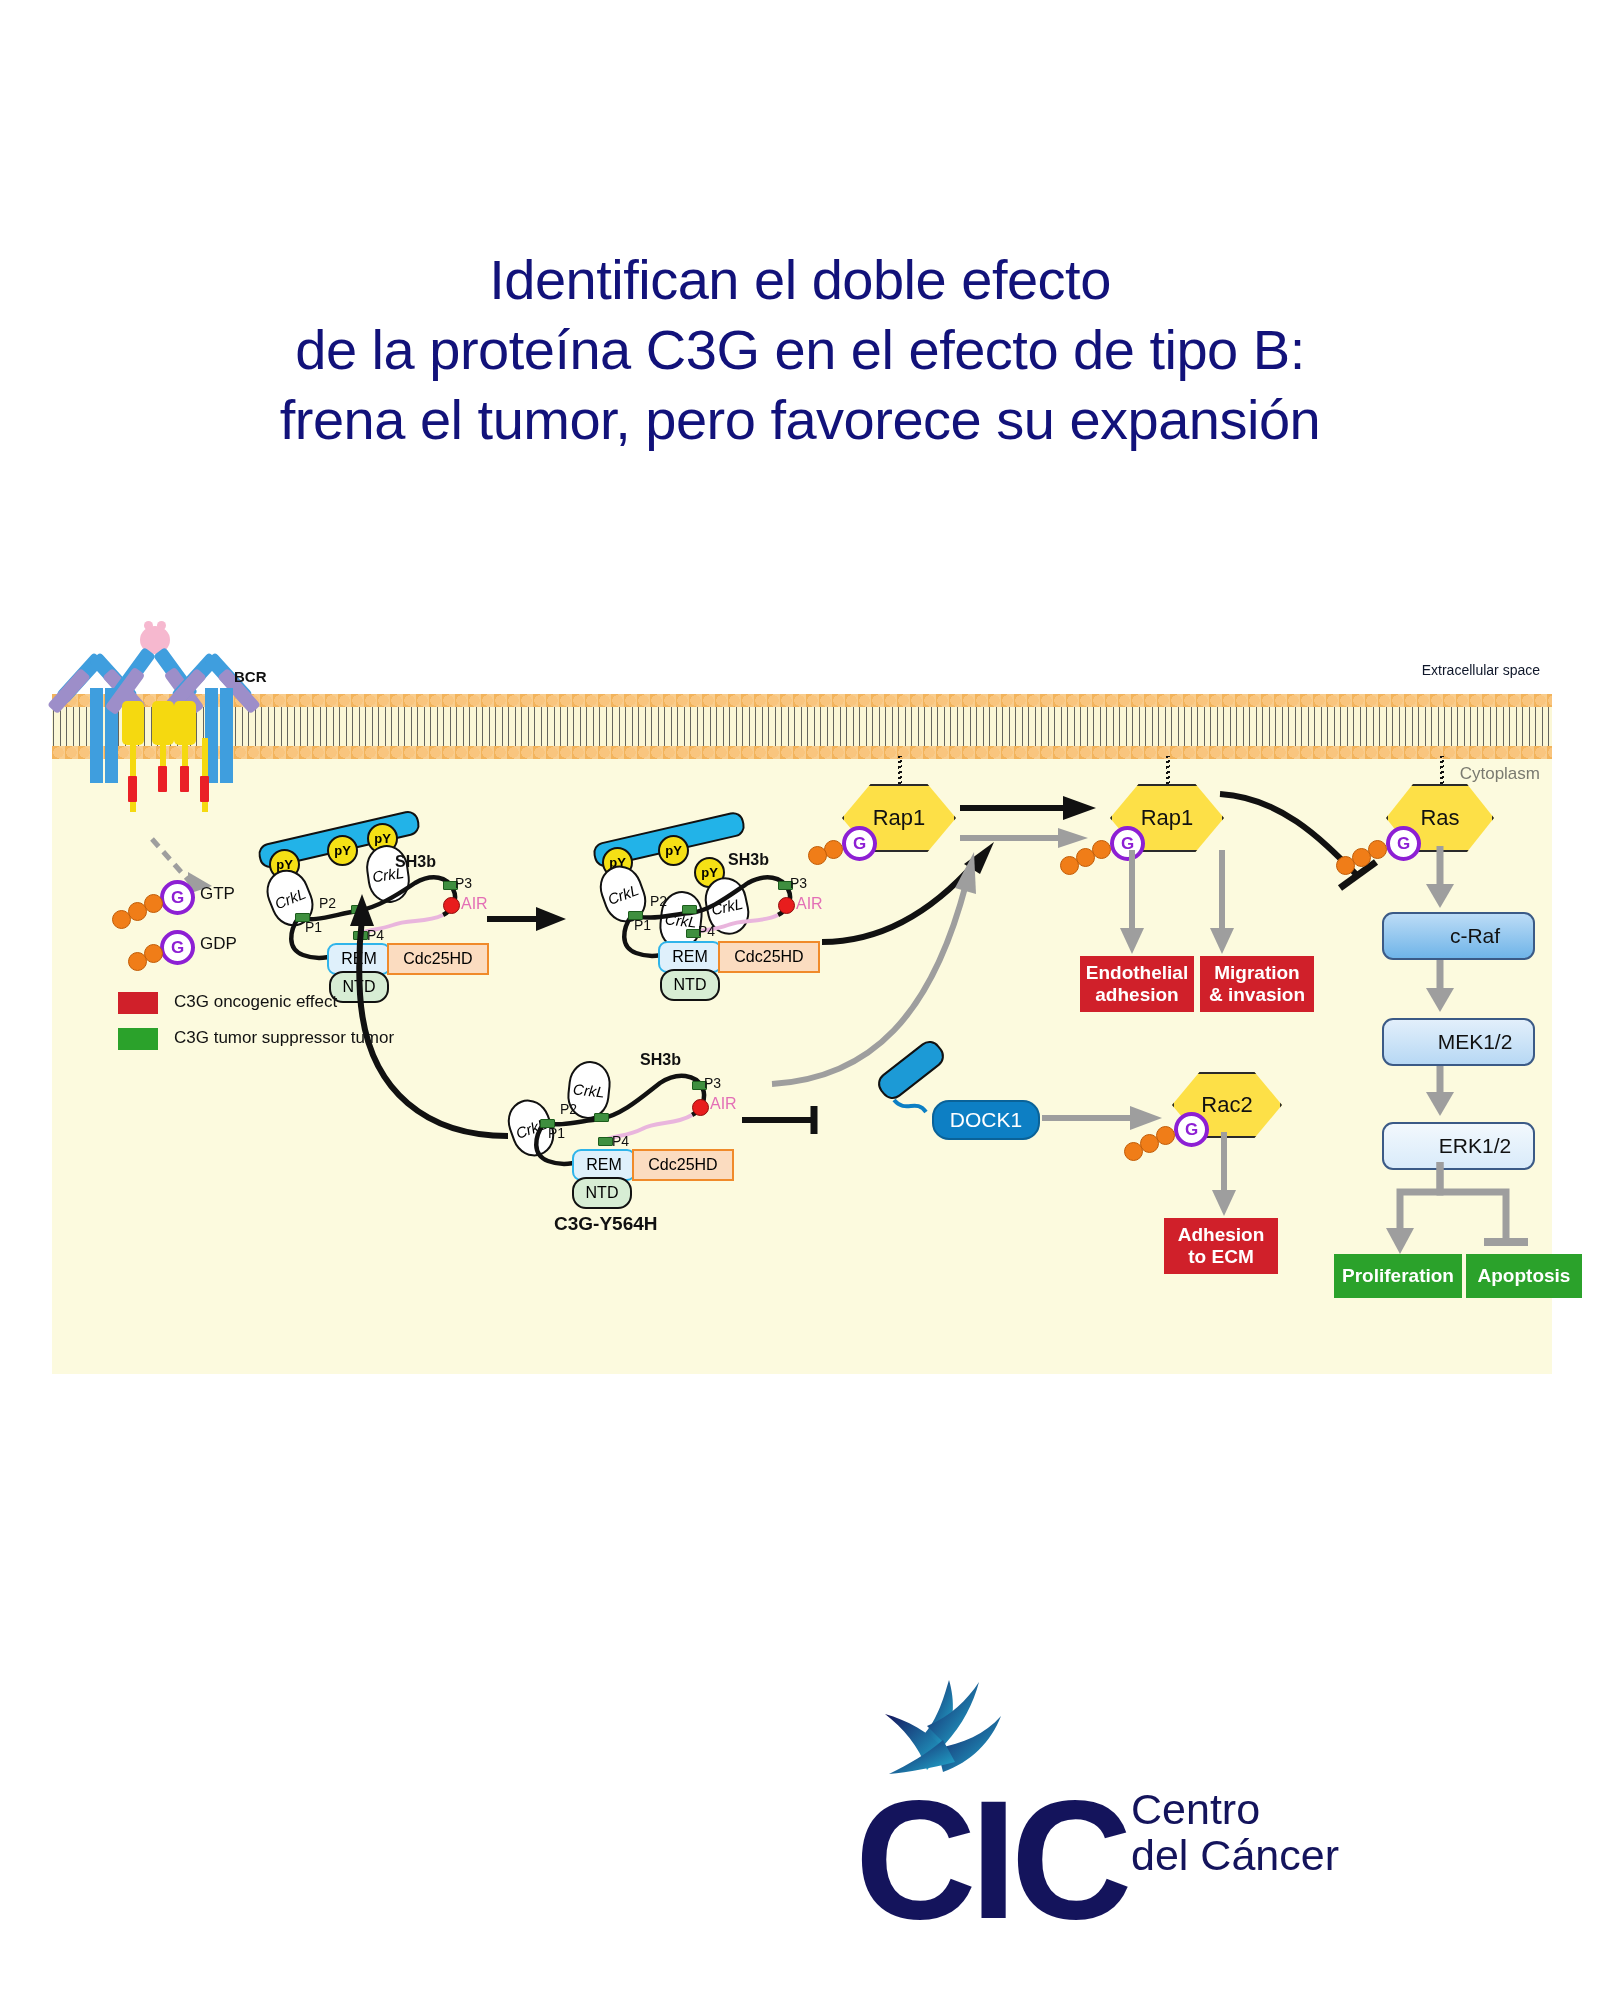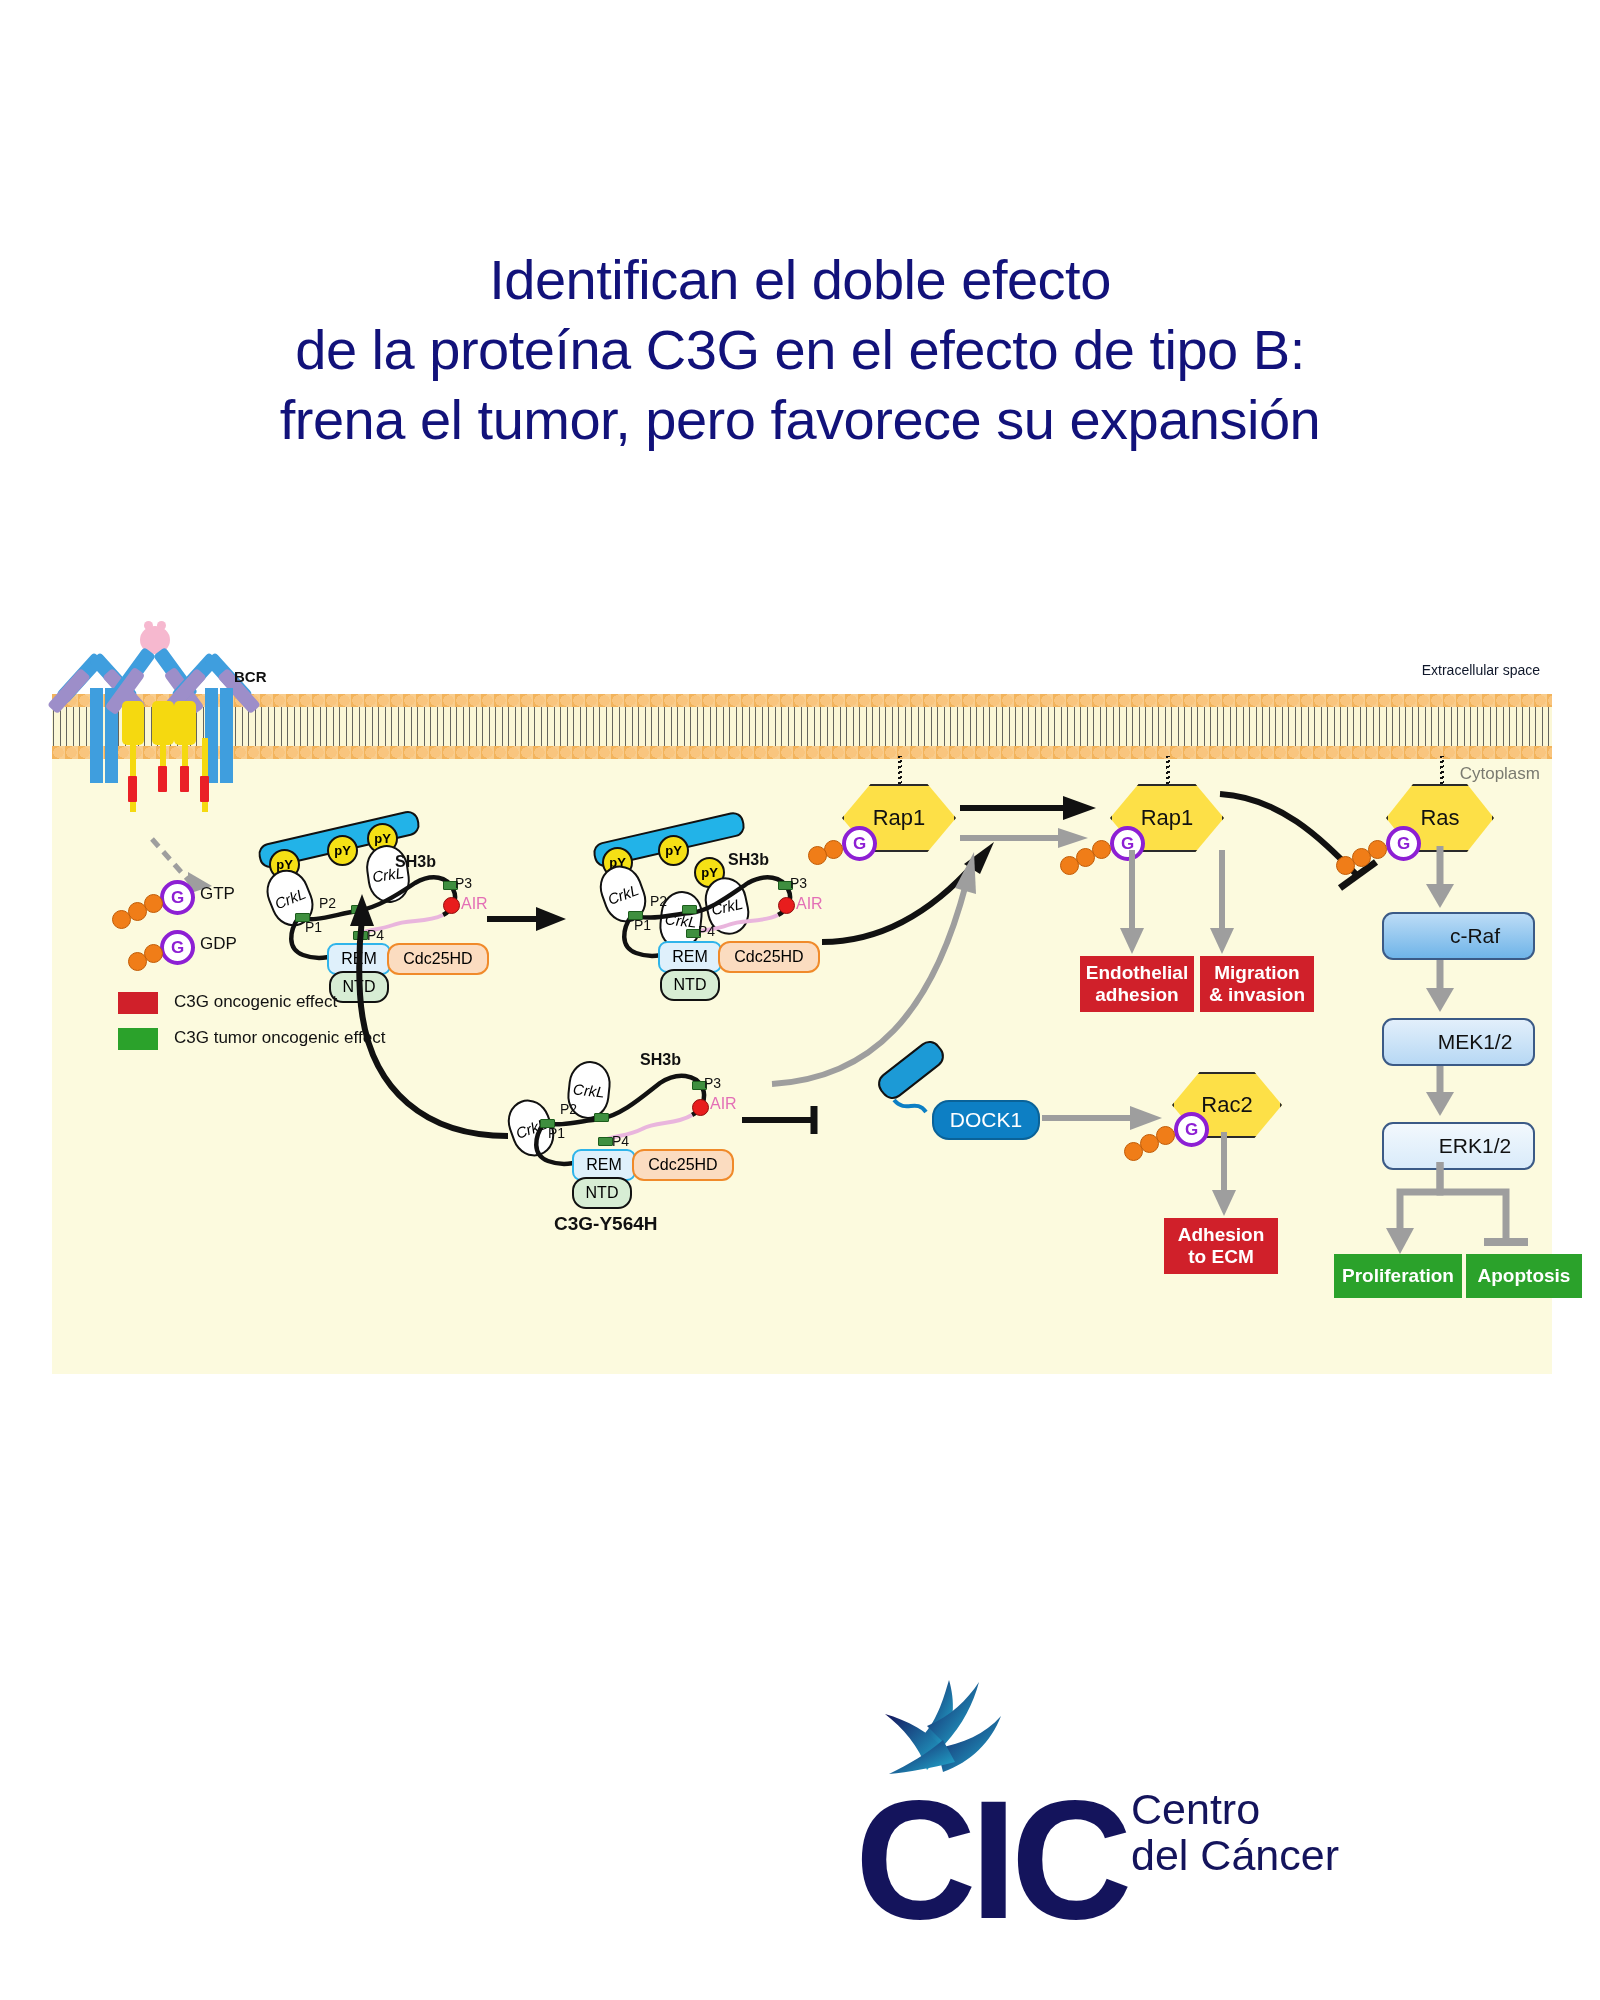--- a/index.html
+++ b/index.html
@@ -77,21 +77,21 @@
   .c3g{position:absolute;width:250px;height:150px;}
   .crkl{position:absolute;width:38px;height:54px;border-radius:50%/40%;background:#fff;border:2.5px solid #111;
     display:flex;align-items:center;justify-content:center;font-size:15px;font-style:italic;}
   .py{position:absolute;width:27px;height:27px;border-radius:50%;background:#f5e015;border:2.5px solid #111;
     display:flex;align-items:center;justify-content:center;font-size:13px;font-weight:700;}
   .bluebar{position:absolute;height:21px;border-radius:11px;background:#22b3e8;border:2.5px solid #111;}
   .psite{position:absolute;width:13px;height:7px;background:#3f8f3f;border:1.5px solid #1c5c1c;border-radius:1px;}
   .plabel{position:absolute;font-size:14px;color:#111;}
   .rem{position:absolute;border:2.5px solid #2fb4ea;border-radius:9px;background:#dff0fb;
     font-size:16px;display:flex;align-items:center;justify-content:center;}
-  .cdc{position:absolute;border:2.5px solid #f08a2a;border-radius:12px;background:#fbdcc0;
+  .cdc{position:absolute;border:2.5px solid #f08a2a;border-radius:0;background:#fbdcc0;
     font-size:16px;display:flex;align-items:center;justify-content:center;}
   .ntd{position:absolute;border:2.5px solid #111;border-radius:14px;background:#d7edd4;
     font-size:16px;display:flex;align-items:center;justify-content:center;}
   .airdot{position:absolute;width:15px;height:15px;border-radius:50%;background:#e81d1d;border:1.5px solid #8f0d0d;}
   .airtxt{position:absolute;font-size:16px;color:#e36fb6;font-weight:500;}
   .sh3b{position:absolute;font-size:16px;font-weight:700;color:#111;}
   .mutlbl{position:absolute;font-size:19px;font-weight:700;color:#111;}
 
   
   .lg-txt{position:absolute;font-size:17px;color:#111;}
@@ -393,21 +393,21 @@
 
     <div class="gball" style="left:108px;top:296px;">G</div>
     <div class="pball" style="left:92px;top:310px;"></div>
     <div class="pball" style="left:76px;top:318px;"></div>
     <div class="lg-txt" style="left:148px;top:300px;">GDP</div>
 
     <div class="lg-sw" style="left:66px;top:358px;background:#d0202a;"></div>
     <div class="lg-txt" style="left:122px;top:358px;">C3G oncogenic effect</div>
 
     <div class="lg-sw" style="left:66px;top:394px;background:#2ba22b;"></div>
-    <div class="lg-txt" style="left:122px;top:394px;">C3G tumor oncogenic effect</div>
+    <div class="lg-txt" style="left:122px;top:394px;">C3G tumor suppressor tumor</div>
   </div>
 
 </div>
 
 <div id="logo">
   <svg style="position:absolute;left:28px;top:-22px;width:170px;height:120px;">
     <defs>
       <linearGradient id="gq" x1="0" y1="0" x2="1" y2="1">
         <stop offset="0" stop-color="#14145c"></stop>
           <stop offset="1" stop-color="#23b5d6"></stop>

